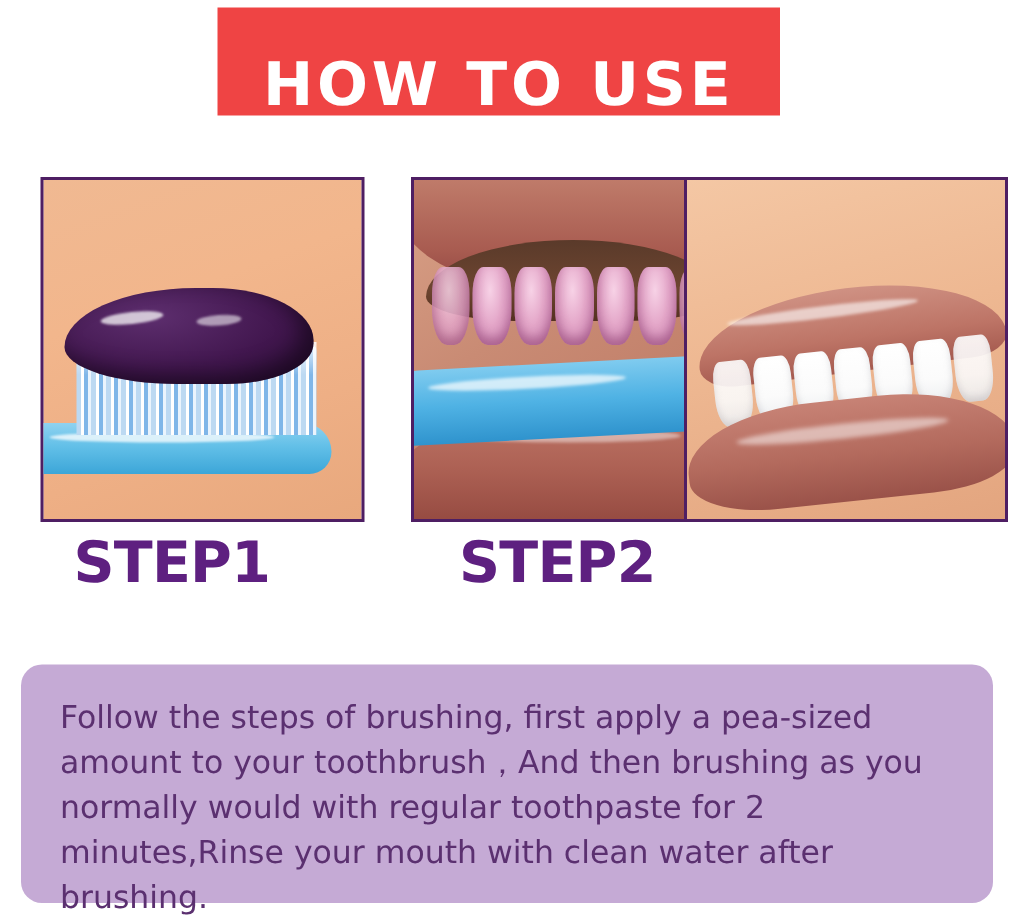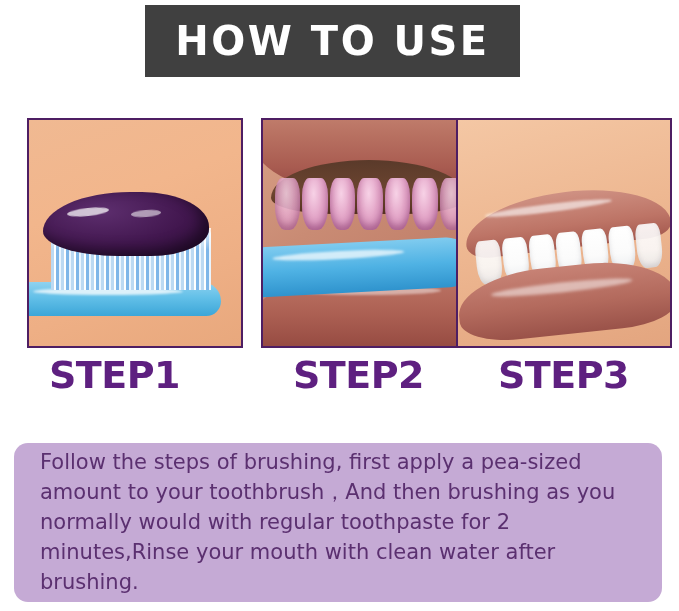--- a/index.html
+++ b/index.html
@@ -15,23 +15,23 @@
     font-family: "Liberation Sans", sans-serif;
   }
 
   
   #header-banner {
     position: absolute;
     left: 145px;
     top: 5px;
     width: 375px;
     height: 72px;
-    background: #404040;
+    background: #ef4444;
     display: flex;
-    align-items: center;
+    align-items: flex-end;
     justify-content: center;
   }
   #header-title {
     color: #ffffff;
     font-size: 40px;
     font-weight: bold;
     letter-spacing: 2.5px;
     font-family: "DejaVu Sans", sans-serif;
     line-height: 1;
     white-space: nowrap;
@@ -45,21 +45,21 @@
     width: 679px;
     height: 292px;
   }
   .step-col {
     position: absolute;
     top: 0;
     width: 216px;
     height: 292px;
   }
   .step-col.col-1 { left: 6px; margin-left: 21px; }
-  .step-col.col-2 { left: 222px; padding-left: 39px; }
+  .step-col.col-2 { left: 235px; padding-left: 39px; }
   .step-col.col-3 { left: 456px; }
 
   .step-photo {
     position: relative;
     width: 216px;
     height: 230px;
     border: 2px solid #4E1E63;
     box-sizing: border-box;
     overflow: hidden;
   }
@@ -286,21 +286,21 @@
   
   #instruction-box {
     position: absolute;
     left: 14px;
     top: 443px;
     width: 648px;
     height: 159px;
     background: #C5AAD5;
     border-radius: 14px;
     box-sizing: border-box;
-    padding: 4px 26px 10px 26px;
+    padding: 20px 26px 10px 26px;
   }
   #instruction-text {
     color: #5B3070;
     font-size: 21px;
     line-height: 1.43;
     font-family: "DejaVu Sans", sans-serif;
     white-space: pre-line;
   }
 </style>
 </head>
@@ -347,20 +347,19 @@
         <i></i>
           <i></i>
           <i></i>
           <i></i>
           <i></i>
           <i></i>
           <i></i>
       </div>
       <div class="lip-bottom"></div>
     </div>
-    <div class="step-label">STEP3</div>
   </div>
 
 </div>
 
 <div id="instruction-box">
   <div id="instruction-text">Follow the steps of brushing, first apply a pea-sized amount to your toothbrush，And then brushing as you normally would with regular toothpaste for 2 minutes,Rinse your mouth with clean water after brushing.</div>
 </div>
 
 </body></html>

